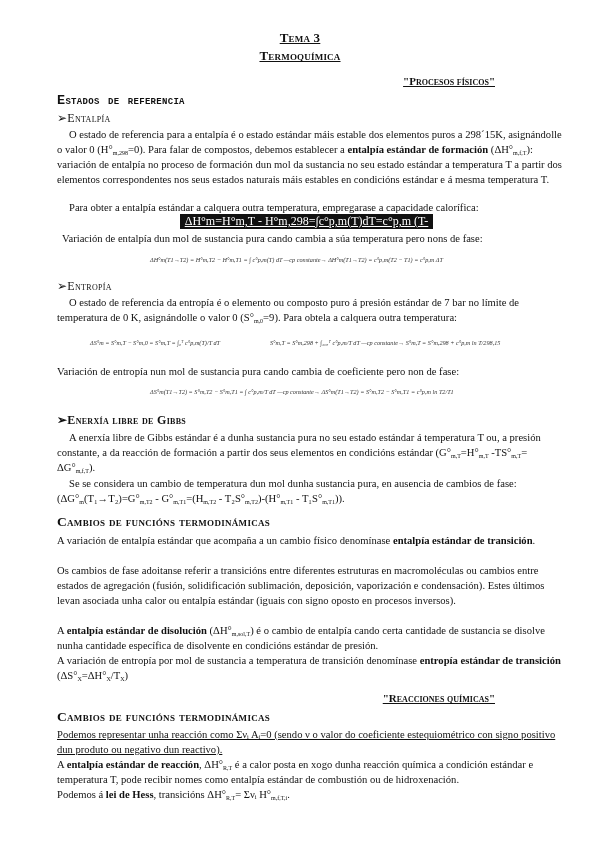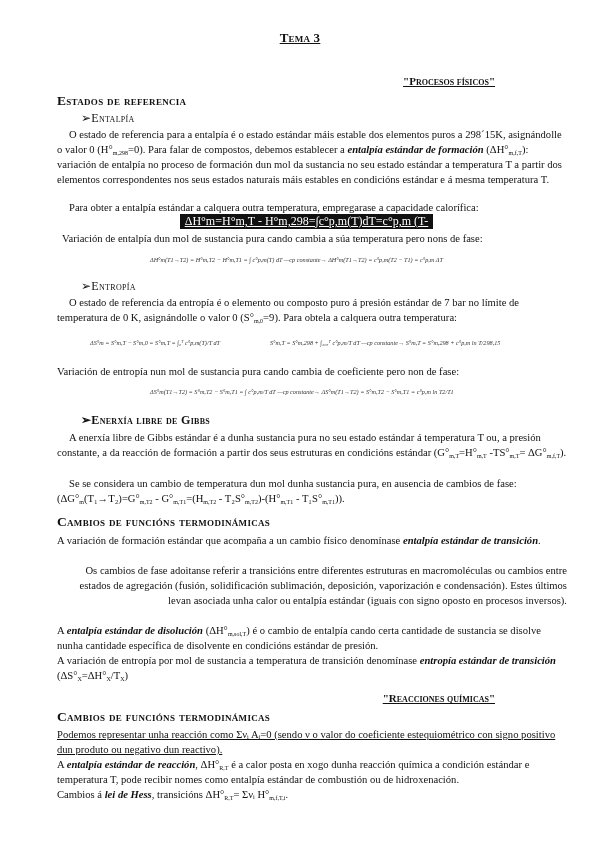--- a/index.html
+++ b/index.html
@@ -1,38 +1,39 @@
 <!DOCTYPE html>
 <html><head>
 <meta charset="utf-8">
 <style>
   html, body { margin:0; padding:0; background:#fff; }
   body { width:600px; height:848px; position:relative; overflow:hidden; font-family:"Liberation Serif","DejaVu Serif",serif; color:#111; }
   .page { position:absolute; left:0; top:3px; width:540px; height:848px; }
   .title { position:absolute; left:0; width:600px; text-align:center; font-variant:small-caps; font-weight:bold; text-decoration:underline; font-size:13px; letter-spacing:0.2px; }
   .section-tag { position:absolute; right:45px; font-variant:small-caps; font-weight:bold; text-decoration:underline; font-size:11px; }
   .h1 { position:absolute; left:57px; font-variant:small-caps; font-weight:bold; font-size:13.5px; letter-spacing:0.3px; }
-  .h2 { position:absolute; left:57px; font-variant:small-caps; font-size:12px; letter-spacing:0.3px;margin-left:24px; }
+  .h2 { position:absolute; left:57px; font-variant:small-caps; font-size:12px; letter-spacing:0.3px; }
   .p { position:absolute; left:57px; width:510px; font-size:10.6px; line-height:15.1px; }
-  .p b { font-weight:bold;font-style:italic; }
+  .p b { font-weight:bold; }
   .indent { text-indent:12px; }
   sub { font-size:6px; vertical-align:-2px; line-height:0; }
   .boxeq { position:absolute; left:180px; top:211px; width:253px; height:15px; background:#111; color:#fff; font-size:12px; line-height:15px; text-align:center; text-decoration:underline; }
   .eq { position:absolute; font-size:6.2px; color:#333; font-style:italic; white-space:nowrap; }
 </style>
 </head>
 <body>
 
 <div class="page">
 
   <div class="title" style="top:27px;">Tema 3</div>
+  <div class="title" style="top:45px;">Termoquímica</div>
 
   <div class="section-tag" style="top:72px;">"Procesos físicos"</div>
 
-  <div class="h1" style="top:90px;">Estados de referencia</div>
+  <div class="h1" style="top:90px;font-family:Liberation Mono, monospace;">Estados de referencia</div>
   <div class="h2" style="top:108px;">➢Entalpía</div>
 
   <div class="p indent" style="top:124px;">
     <span>O estado de referencia para a entalpía é o estado estándar máis estable dos elementos puros a 298´15K, asignándolle o valor 0 (H°</span><sub>m,298</sub><span>=0). Para falar de compostos, debemos establecer a </span><b>entalpía estándar de formación</b><span> (ΔH°</span><sub>m,f,T</sub><span>): variación de entalpía no proceso de formación dun mol da sustancia no seu estado estándar a temperatura T a partir dos elementos correspondentes nos seus estados naturais máis estables en condicións estándar e á mesma temperatura T.</span>
   </div>
 
   <div class="p indent" style="top:197px;">Para obter a entalpía estándar a calquera outra temperatura, empregarase a capacidade calorífica:</div>
   <div class="boxeq">ΔH°m=H°m,T - H°m,298=∫c°p,m(T)dT=c°p,m (T-298,15)</div>
   <div class="p" style="top:228px; left:62px;">Variación de entalpía dun mol de sustancia pura cando cambia a súa temperatura pero nons de fase:</div>
   <div class="eq" style="left:150px; top:253px;">ΔH°m(T1→T2) = H°m,T2 − H°m,T1 = ∫ c°p,m(T) dT  —cp constante→  ΔH°m(T1→T2) = c°p,m(T2 − T1) = c°p,m ΔT</div>
@@ -41,42 +42,42 @@
   <div class="p indent" style="top:292px;">
     <span>O estado de referencia da entropía é o elemento ou composto puro á presión estándar de 7 bar no límite de temperatura de 0 K, asignándolle o valor 0 (S°</span><sub>m,0</sub><span>=9). Para obtela a calquera outra temperatura:</span>
   </div>
   <div class="eq" style="left:90px; top:336px;">ΔS°m = S°m,T − S°m,0 = S°m,T = ∫₀ᵀ c°p,m(T)/T dT</div>
   <div class="eq" style="left:270px; top:336px;">S°m,T = S°m,298 + ∫₂₉₈ᵀ c°p,m/T dT  —cp constante→  S°m,T = S°m,298 + c°p,m ln T/298,15</div>
   <div class="p" style="top:361px;">Variación de entropía nun mol de sustancia pura cando cambia de coeficiente pero non de fase:</div>
   <div class="eq" style="left:150px; top:385px;">ΔS°m(T1→T2) = S°m,T2 − S°m,T1 = ∫ c°p,m/T dT  —cp constante→  ΔS°m(T1→T2) = S°m,T2 − S°m,T1 = c°p,m ln T2/T1</div>
 
   <div class="h2" style="top:410px;font-weight:bold;">➢Enerxía libre de Gibbs</div>
   <div class="p indent" style="top:427px;">
-    <span>A enerxía libre de Gibbs estándar é a dunha sustancia pura no seu estado estándar á temperatura T ou, a presión constante, a da reacción de formación a partir dos seus estruturas en condicións estándar (G°</span><sub>m,T</sub><span>=H°</span><sub>m,T</sub><span> -TS°</span><sub>m,T</sub><span>= ΔG°</span><sub>m,f,T</sub><span>).</span>
+    <span>A enerxía libre de Gibbs estándar é a dunha sustancia pura no seu estado estándar á temperatura T ou, a presión constante, a da reacción de formación a partir dos seus elementos en condicións estándar (G°</span><sub>m,T</sub><span>=H°</span><sub>m,T</sub><span> -TS°</span><sub>m,T</sub><span>= ΔG°</span><sub>m,f,T</sub><span>).</span>
   </div>
   <div class="p indent" style="top:473px;">
     <span>Se se considera un cambio de temperatura dun mol dunha sustancia pura, en ausencia de cambios de fase: (ΔG°</span><sub>m</sub><span>(T₁→T₂)=G°</span><sub>m,T2</sub><span> - G°</span><sub>m,T1</sub><span>=(H</span><sub>m,T2</sub><span> - T₂S°</span><sub>m,T2</sub><span>)-(H°</span><sub>m,T1</sub><span> - T₁S°</span><sub>m,T1</sub><span>)).</span>
   </div>
 
   <div class="h1" style="top:511px;">Cambios de funcións termodinámicas</div>
   <div class="p" style="top:530px;">
-    <span>A variación de formación estándar que acompaña a un cambio físico denomínase </span><b>entalpía estándar de transición</b><span>.</span>
+    <span>A variación de entalpía estándar que acompaña a un cambio físico denomínase </span><b>entalpía estándar de transición</b><span>.</span>
   </div>
-  <div class="p" style="top:560px;text-align:right;">Os cambios de fase adoitanse referir a transicións entre diferentes estruturas en macromoléculas ou cambios entre estados de agregación (fusión, solidificación sublimación, deposición, vaporización e condensación). Estes últimos levan asociada unha calor ou entalpía estándar (iguais con signo oposto en procesos inversos).</div>
+  <div class="p" style="top:560px;">Os cambios de fase adoitanse referir a transicións entre diferentes estruturas en macromoléculas ou cambios entre estados de agregación (fusión, solidificación sublimación, deposición, vaporización e condensación). Estes últimos levan asociada unha calor ou entalpía estándar (iguais con signo oposto en procesos inversos).</div>
   <div class="p" style="top:620px;">
     <span>A </span><b>entalpía estándar de disolución</b><span> (ΔH°</span><sub>m,sol,T</sub><span>) é o cambio de entalpía cando certa cantidade de sustancia se disolve nunha cantidade específica de disolvente en condicións estándar de presión.</span>
   </div>
   <div class="p" style="top:650px;">
     <span>A variación de entropía por mol de sustancia a temperatura de transición denomínase </span><b>entropía estándar de transición</b><span> (ΔS°</span><sub>X</sub><span>=ΔH°</span><sub>X</sub><span>/T</span><sub>X</sub><span>)</span>
   </div>
 
   <div class="section-tag" style="top:689px;">"Reacciones químicas"</div>
 
   <div class="h1" style="top:706px;">Cambios de funcións termodinámicas</div>
   <div class="p" style="top:724px;text-decoration:underline;">Podemos representar unha reacción como Σνᵢ Aᵢ=0 (sendo ν o valor do coeficiente estequiométrico con signo positivo dun produto ou negativo dun reactivo).</div>
   <div class="p" style="top:754px;">
     <span>A </span><b>entalpía estándar de reacción</b><span>, ΔH°</span><sub>R,T</sub><span> é a calor posta en xogo dunha reacción química a condición estándar e temperatura T, pode recibir nomes como entalpía estándar de combustión ou de hidroxenación.</span>
   </div>
   <div class="p" style="top:784px;">
-    <span>Cambios á </span><b>lei de Hess</b><span>, transicións ΔH°</span><sub>R,T</sub><span>= Σνᵢ H°</span><sub>m,f,T,i</sub><span>.</span>
+    <span>Podemos á </span><b>lei de Hess</b><span>, transicións ΔH°</span><sub>R,T</sub><span>= Σνᵢ H°</span><sub>m,f,T,i</sub><span>.</span>
   </div>
 
 </div>
 
 </body></html>

